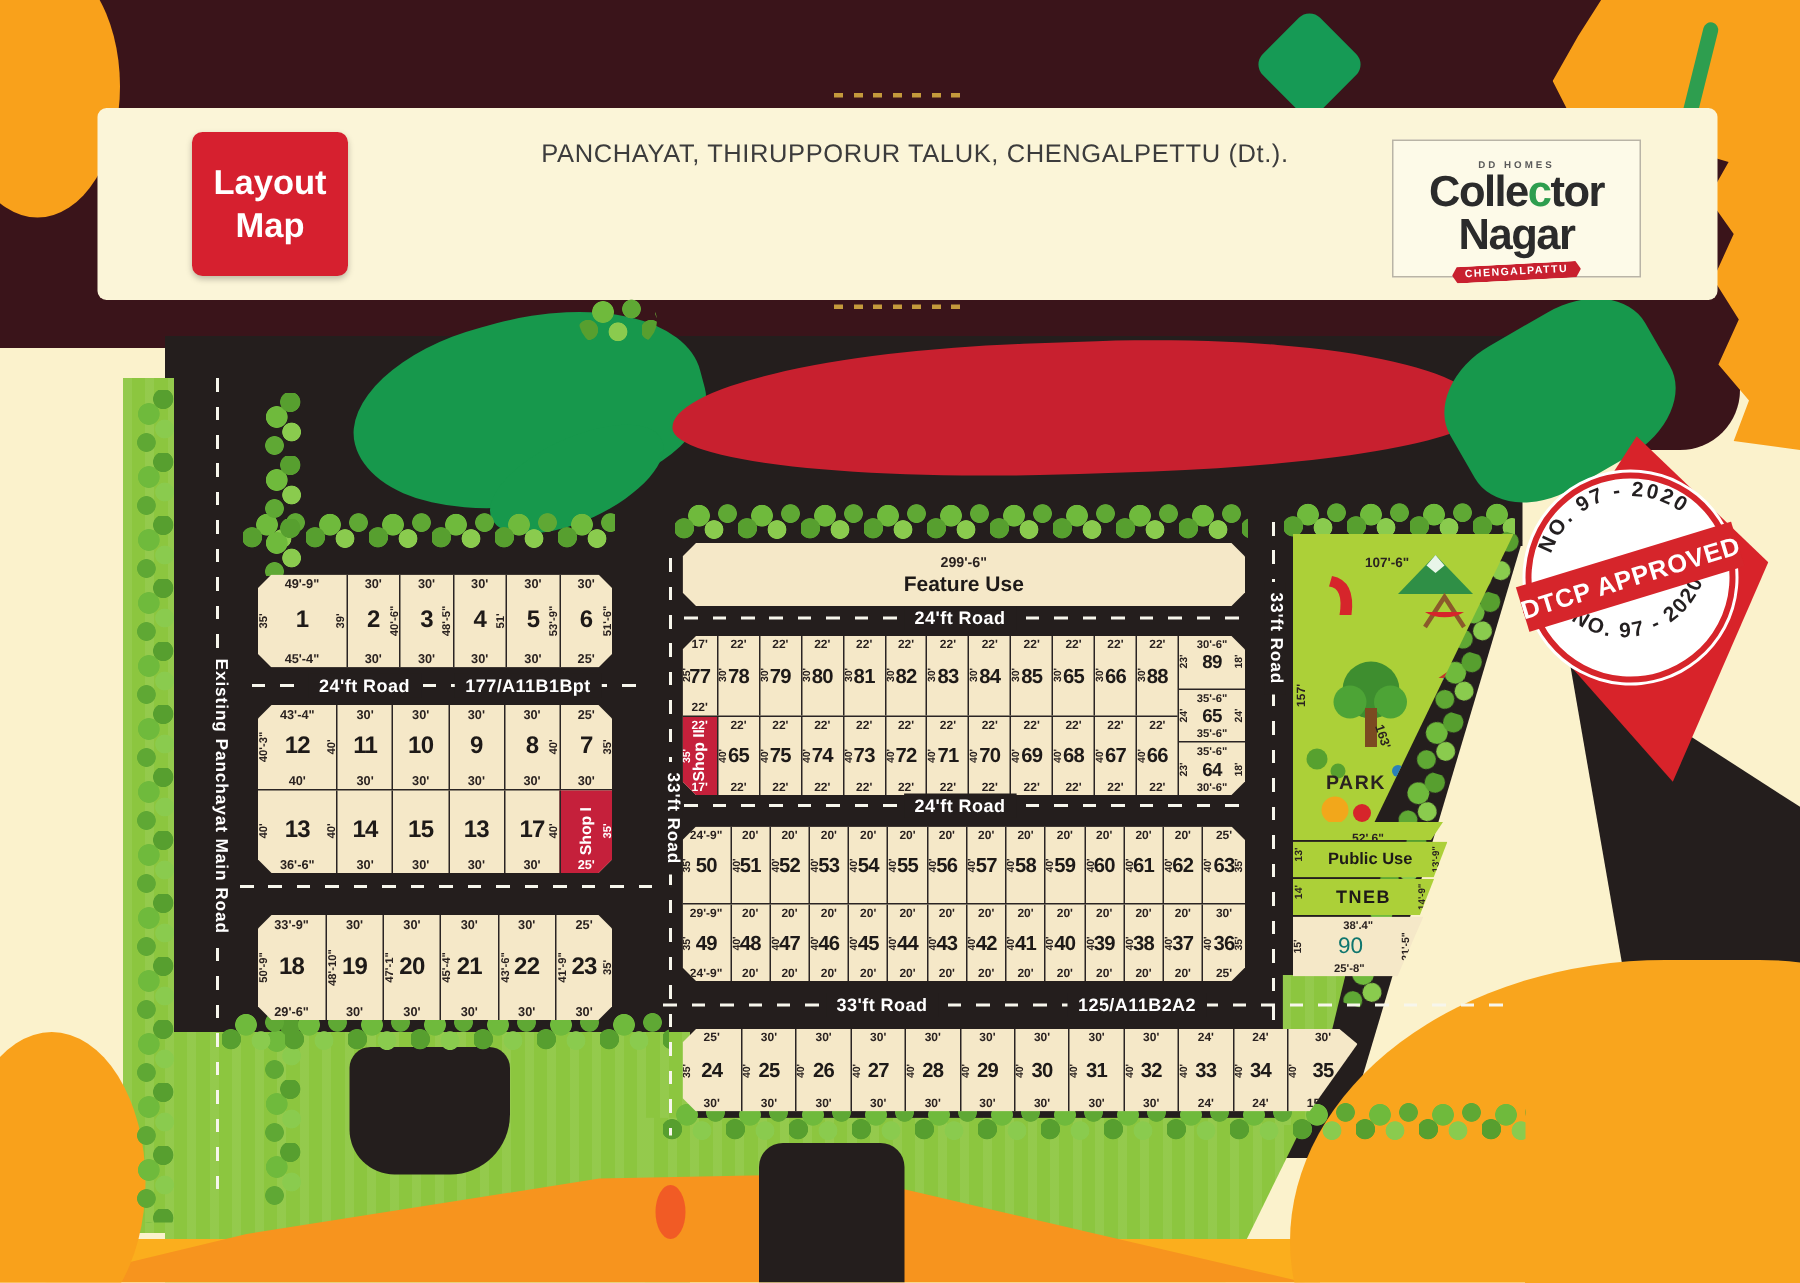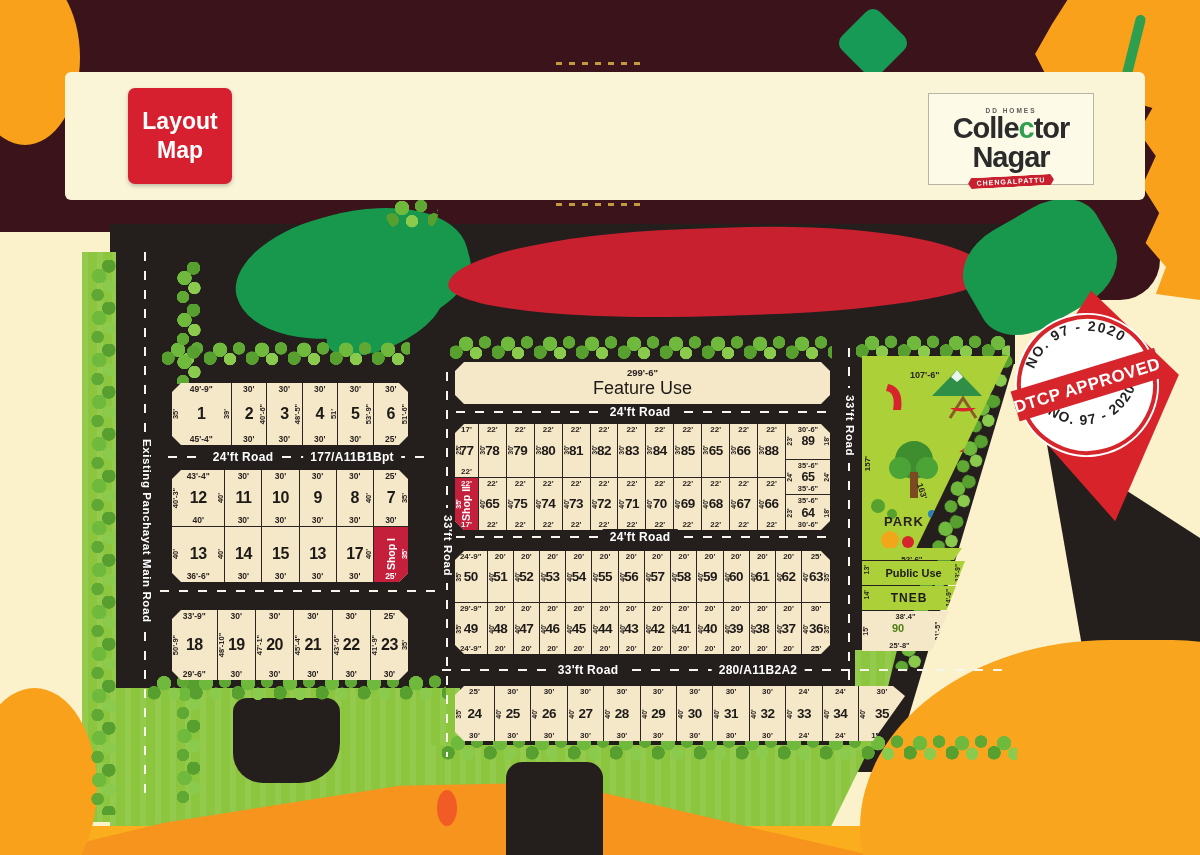--- a/index.html
+++ b/index.html
@@ -102,20 +102,21 @@
 <div class="abs blob" style="left:846px;top:16px;width:54px;height:54px;border-radius:10px;background:#169A55;transform:rotate(45deg);z-index:2;"></div>
 <div class="abs golddots" style="left:556px;top:62px;width:88px;"></div>
 <div class="abs golddots" style="left:556px;top:203px;width:88px;"></div>
 
 <div class="abs banner"></div>
 <div class="abs badge">
   <span>Layout</span>
   <span>Map</span>
 </div>
 <div class="abs title">
+  <div>PANCHAYAT, THIRUPPORUR TALUK, CHENGALPETTU (Dt.).</div>
 </div>
 <div class="abs logo">
   <div class="brand">DD HOMES</div>
   <div class="nm"><span>Colle</span><span class="accent">c</span><span>tor</span></div>
   <div class="nm">Nagar</div>
 </div>
 <div class="abs ribbon">CHENGALPATTU</div>
 <div class="abs trees" style="left:386px;top:194px;width:52px;height:40px;border-radius:50%;z-index:6;"></div>
 
 <div class="abs road" style="left:110px;top:224px;width:905px;height:140px;"></div>
@@ -162,21 +163,21 @@
 <div class="abs dash-h" style="left:168px;top:456px;width:264px;"></div>
 <div class="abs road-label" style="left:243px;top:457px;">24'ft Road</div>
 <div class="abs road-label" style="left:352px;top:457px;">177/A11B1Bpt</div>
 <div class="abs dash-h" style="left:160px;top:590px;width:278px;"></div>
 <div class="abs dash-h" style="left:456px;top:411px;width:373px;"></div>
 <div class="abs road-label" style="left:640px;top:412px;">24'ft Road</div>
 <div class="abs dash-h" style="left:456px;top:536px;width:373px;"></div>
 <div class="abs road-label" style="left:640px;top:537px;">24'ft Road</div>
 <div class="abs dash-h" style="left:442px;top:669px;width:565px;"></div>
 <div class="abs road-label" style="left:588px;top:670px;">33'ft Road</div>
-<div class="abs road-label" style="left:758px;top:670px;">280/A11B2A2</div>
+<div class="abs road-label" style="left:758px;top:670px;">125/A11B2A2</div>
 
 <div class="abs panel" style="left:172px;top:383px;width:236px;height:62px;">
   <div class="prow">
       <div class="plot" style="flex-grow: 1.7;">
         <div class="num">1</div>
         <div class="dimt">49'-9"</div>
         <div class="dimb">45'-4"</div>
         <div class="diml">35'</div>
         <div class="dimr">39'</div>
       </div>
@@ -317,21 +318,21 @@
         <div class="dimt">25'</div>
         <div class="dimb">30'</div>
         <div class="diml">41'-9"</div>
         <div class="dimr">35'</div>
       </div>
     </div>
 </div>
 
 <div class="abs feature" style="left:455px;top:362px;width:375px;height:42px;">
   <div style="font-size:9.5px;font-weight:bold;color:#2A2220;">299'-6"</div>
-  <div style="font-size:18px;font-weight:normal;color:#1E1A18;">Feature Use</div>
+  <div style="font-size:14px;font-weight:bold;color:#1E1A18;">Feature Use</div>
 </div>
 
 <div class="abs panel cpanel dense" style="left:455px;top:424px;width:375px;height:106px;">
   <div class="cpanel-left">
     <div class="prow">
         <div class="plot" style="flex-grow: 0.85;">
           <div class="num">77</div>
           <div class="dimt">17'</div>
           <div class="dimb">22'</div>
           <div class="diml">25'</div>
@@ -768,21 +769,21 @@
   <span class="gdim-v" style="right:4px;top:3px;font-size:6.5px;">13'-9"</span>
 </div>
 <div class="greenblock" style="left:862px;top:586px;width:94px;height:24px;clip-path:polygon(0 0,100% 0,90% 100%,0 100%);display:flex;align-items:center;justify-content:center;">
   <span style="font-size:12px;font-weight:bold;color:#1E1A18;letter-spacing:1px;">TNEB</span>
   <span class="gdim-v" style="left:1px;top:4px;font-size:7px;">14'</span>
   <span class="gdim-v" style="right:4px;top:3px;font-size:6.5px;">14'-9"</span>
 </div>
 <div class="abs" style="left:862px;top:611px;width:87px;height:40px;background:#F5E8C8;z-index:5;
      clip-path:polygon(0 0,100% 0,80% 100%,0 100%);">
   <div class="dimt" style="font-size:7.5px;">38'.4"</div>
-  <div style="position:absolute;left:30px;top:11px;font-size:11px;font-weight:bold;color:#4d7c0f;">90</div>
+  <div style="position:absolute;left:30px;top:11px;font-size:15px;font-weight:normal;color:#0f766e;">90</div>
   <div class="dimb" style="font-size:7.5px;left:-12px;">25'-8"</div>
   <div class="diml" style="font-size:7px;">15'</div>
   <div class="dimr" style="font-size:7px;right:8px;">21'-5"</div>
 </div>
 
 <div class="abs" style="left:1012px;top:286px;width:172px;height:240px;background:#D8232A;z-index:6;
      clip-path:polygon(46% 2%,97% 37%,60% 98%,2% 51%);"></div>
 <div class="abs stamp-wrap">
   <svg width="150" height="150" viewBox="0 0 150 150">
     <circle cx="75" cy="75" r="72" fill="#FFFFFF"></circle>

